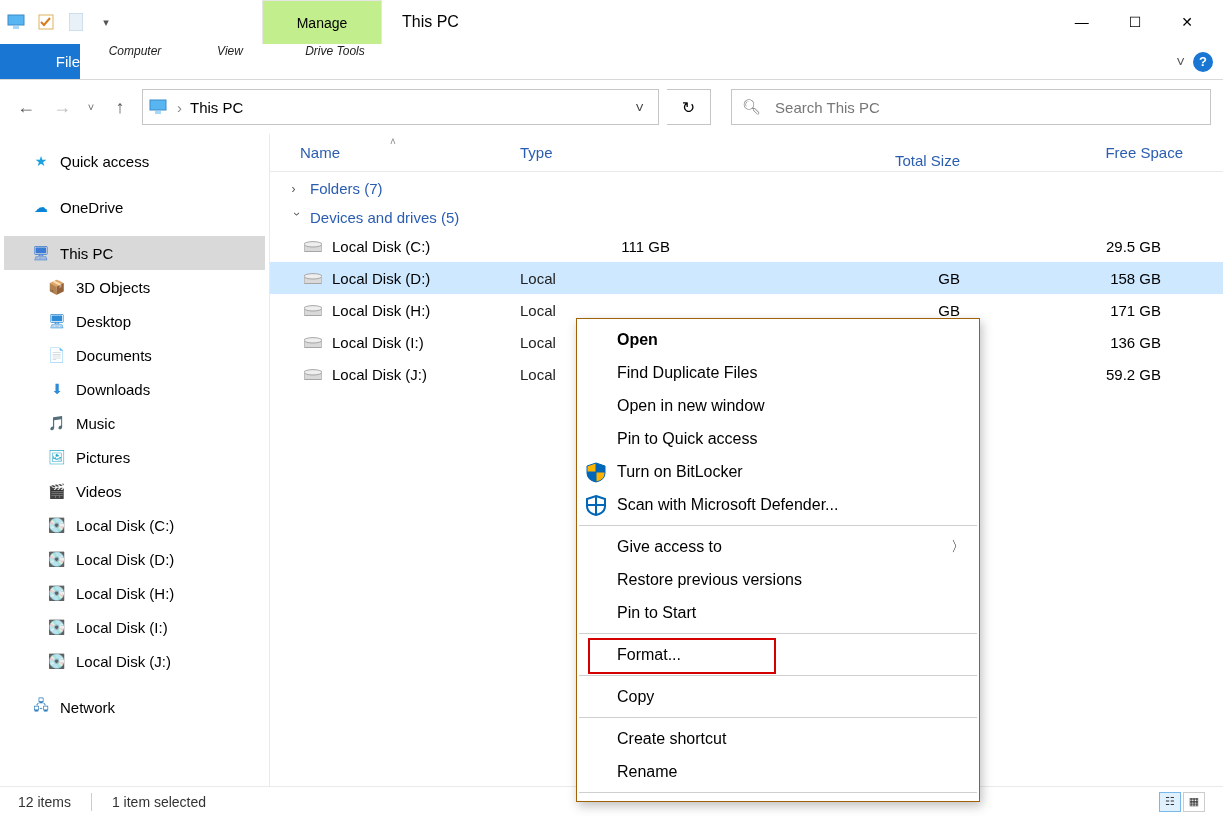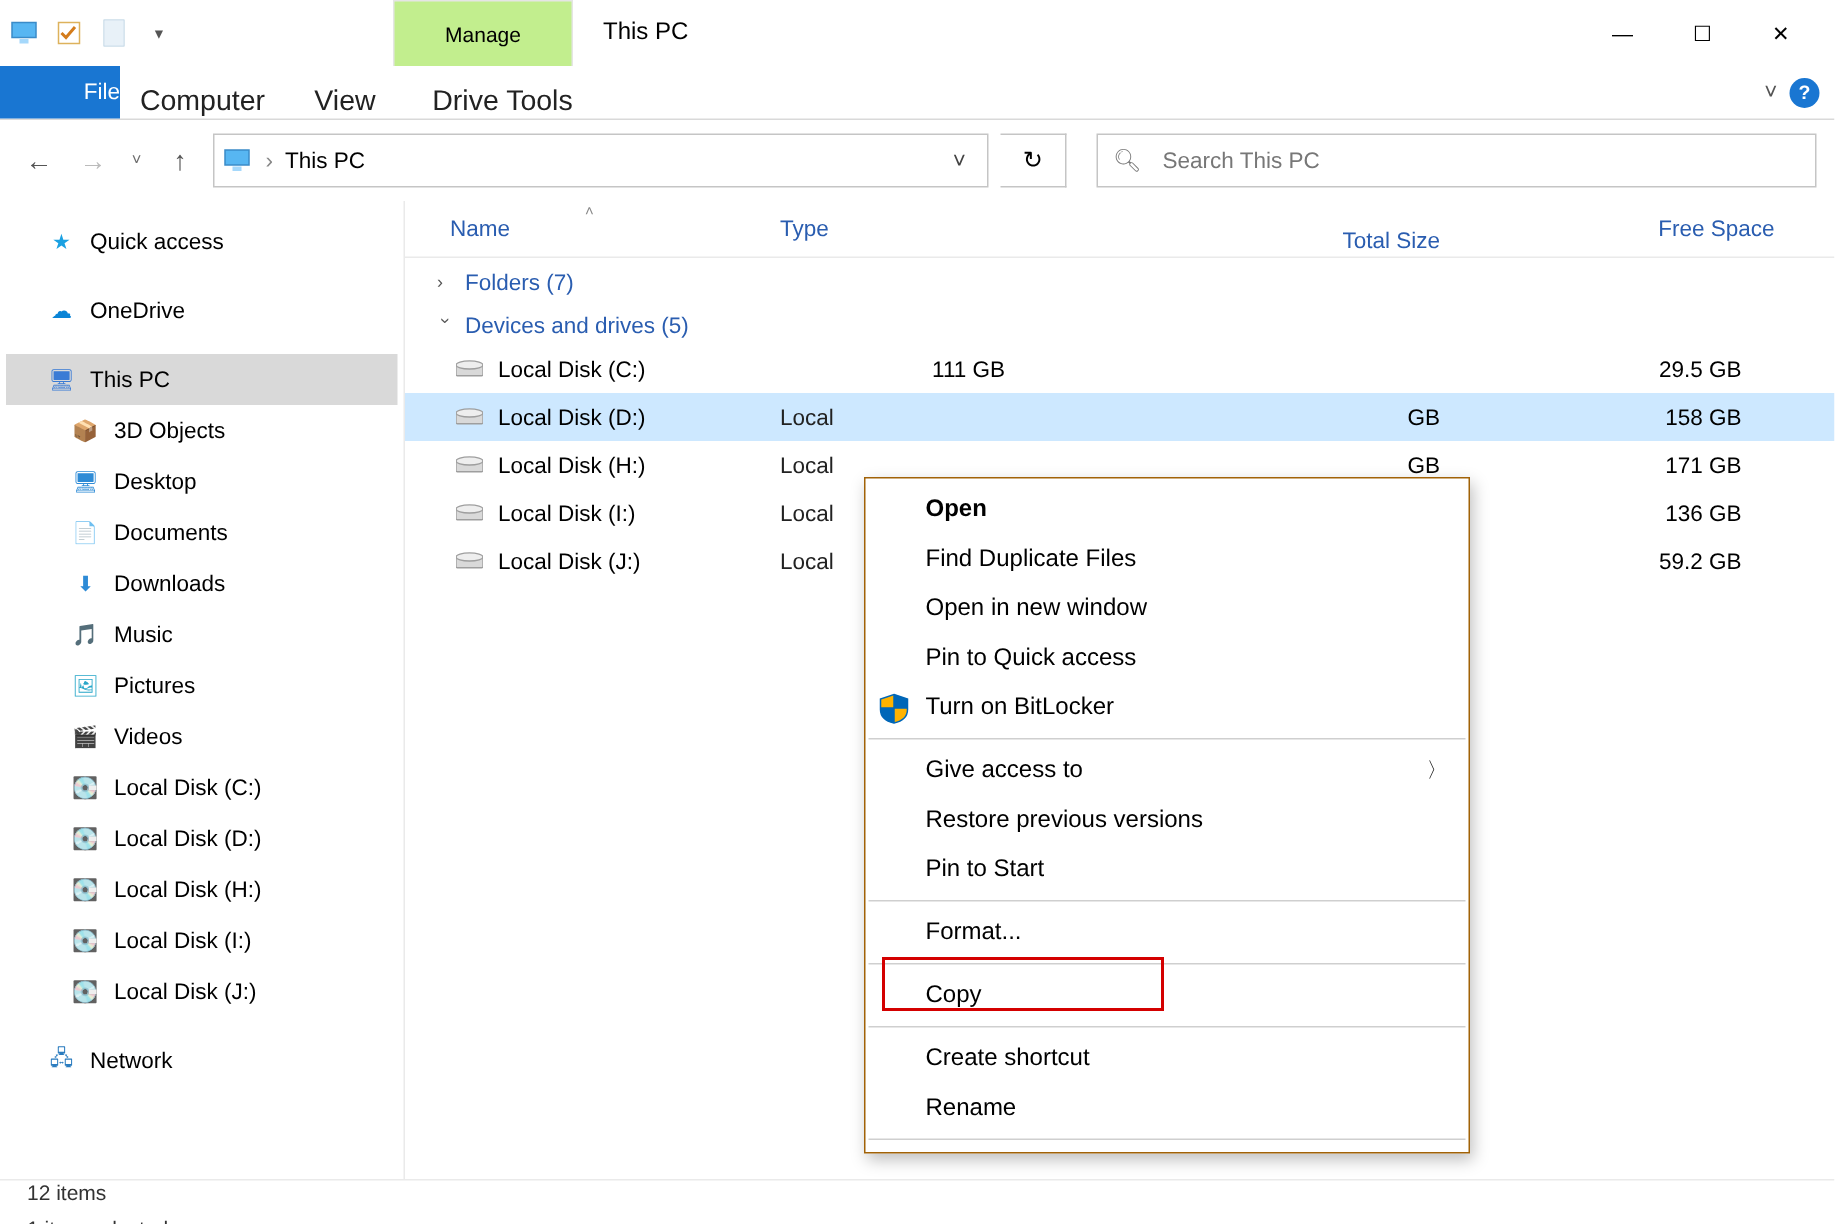--- a/index.html
+++ b/index.html
@@ -12,21 +12,21 @@
 .tab-strip { display: flex; align-items: stretch; }
 .ctx-tab { background: #c2ee8e; display: flex; flex-direction: column; align-items: center; justify-content: center; width: 120px; border: 1px solid #e5e5e5; border-bottom: none; }
 .ctx-tab .t1 { font-size: 14px; }
 .title-text { display: flex; align-items: center; padding-left: 20px; font-size: 16px; flex: 1; }
 .win-controls { display: flex; align-items: center; gap: 40px; padding: 0 30px; font-family: 'Segoe MDL2 Assets', 'Segoe UI Symbol', sans-serif; }
 .win-controls span { font-size: 14px; cursor: default; }
 
 
 .ribbon { height: 36px; display: flex; align-items: stretch; border-bottom: 1px solid #d9d9d9; }
 .file-tab { background: #1976d2; color: #fff; width: 80px; display: flex; align-items: center; justify-content: flex-end; font-size: 15px; }
-.rtab { width: 110px; display: flex; align-items: flex-end; justify-content: center; font-size: 19px; color: #222; cursor: default; }
+.rtab { width: 110px; display: flex; align-items: flex-start; justify-content: center; font-size: 12px; color: #222; cursor: default; font-style: italic; }
 .rtab.wide { width: 130px; }
 .ribbon-right { margin-left: auto; display: flex; align-items: center; padding-right: 10px; gap: 8px; color: #555; }
 .help-badge { width: 20px; height: 20px; border-radius: 50%; background: #1976d2; color: #fff; display: flex; align-items: center; justify-content: center; font-size: 13px; font-weight: bold; }
 
 
 .navrow { height: 54px; display: flex; align-items: center; padding: 8px 12px; gap: 8px; }
 .nav-arrow { width: 28px; display: flex; align-items: center; justify-content: center; color: #555; font-size: 18px; cursor: default; }
 .nav-arrow.disabled { color: #bbb; }
 .nav-small { width: 14px; color: #6b6b6b; font-size: 11px; text-align: center;}
 .addr { flex: 1; height: 36px; border: 1px solid #c5c5c5; display: flex; align-items: center; padding: 0 6px; gap: 8px; font-size: 15px; }
@@ -59,21 +59,21 @@
 .row { display: flex; align-items: center; height: 32px; padding-left: 34px; font-size: 15px; }
 .row.sel { background: #cde8ff; }
 .row .rn { width: 216px; display:flex; align-items:center; gap:10px;}
 .row .rn .ic { width:18px; height:14px; }
 .row .rt { width: 290px; color: #222; }
 .row .rs { width: 190px; text-align: right; padding-right: 40px; }
 .row .rf { flex: 1; text-align: right; padding-right: 62px; }
 .drive-svg { width:18px; height:12px; }
 
 
-.status { position: absolute; bottom: 0; left: 0; right: 0; height: 30px; border-top: 1px solid #eaeaea; display: flex; font-size: 14px; color: #333; padding: 0 18px; gap: 4px; flex-direction: column;}
+.status { position: absolute; bottom: 0; left: 0; right: 0; height: 30px; border-top: 1px solid #eaeaea; display: flex; align-items: center; font-size: 14px; color: #333; padding: 0 18px; gap: 4px;}
 .status .sep { width:1px; height:18px; background:#ccc; margin: 0 16px;}
 .status .views { margin-left:auto; display:flex; gap:2px;}
 .status .views .v { width:22px; height:20px; border:1px solid #79b8ea; display:flex; align-items:center; justify-content:center; font-size:11px; background:#dff1ff;}
 .status .views .v.off{ border-color:#ccc; background:#fff;}
 
 
 .ctx-menu { position: absolute; left: 576px; top: 318px; width: 404px; background: #fff; border: 1px solid #a16207; box-shadow: 2px 4px 10px rgba(0,0,0,.25); font-size: 16px; padding: 4px 0; }
 .ctx-item { display: flex; align-items: center; height: 33px; padding-left: 40px; padding-right: 14px; cursor: default; position: relative; }
 .ctx-item.bold { font-weight: 600; }
 .ctx-item .lead-ic { position:absolute; left:6px; width:26px; height:26px; display:flex; align-items:center; justify-content:center;}
@@ -343,20 +343,29 @@
   <div class="ctx-item">
     <span class="lead-ic">
         <svg width="22" height="22">
           <path d="M11 2 L20 5 L20 12 Q20 19 11 21 Q2 19 2 12 L2 5 Z" fill="#ffb300" stroke="#0067b8"></path>
           <path d="M11 2 L11 21 M2 11 L20 11" stroke="#0067b8"></path>
           <path d="M11 2 L20 5 L20 11 L11 11 Z M2 11 L11 11 L11 21 Q2 19 2 12 Z" fill="#0067b8"></path>
         </svg>
       </span>
     <span>Turn on BitLocker</span>
   </div>
+  <div class="ctx-item">
+    <span class="lead-ic">
+        <svg width="22" height="22">
+          <path d="M11 2 L20 5 L20 12 Q20 19 11 21 Q2 19 2 12 L2 5 Z" fill="#fff" stroke="#0067b8" stroke-width="2"></path>
+          <path d="M11 2 L11 21 M2 11 L20 11" stroke="#0067b8" stroke-width="2"></path>
+        </svg>
+      </span>
+    <span>Scan with Microsoft Defender...</span>
+  </div>
   <div class="ctx-sep"></div>
   <div class="ctx-item">
       <span>Give access to</span>
       <span class="arrow">〉</span>
     </div>
   <div class="ctx-item">
       <span>Restore previous versions</span>
     </div>
   <div class="ctx-item">
       <span>Pin to Start</span>

